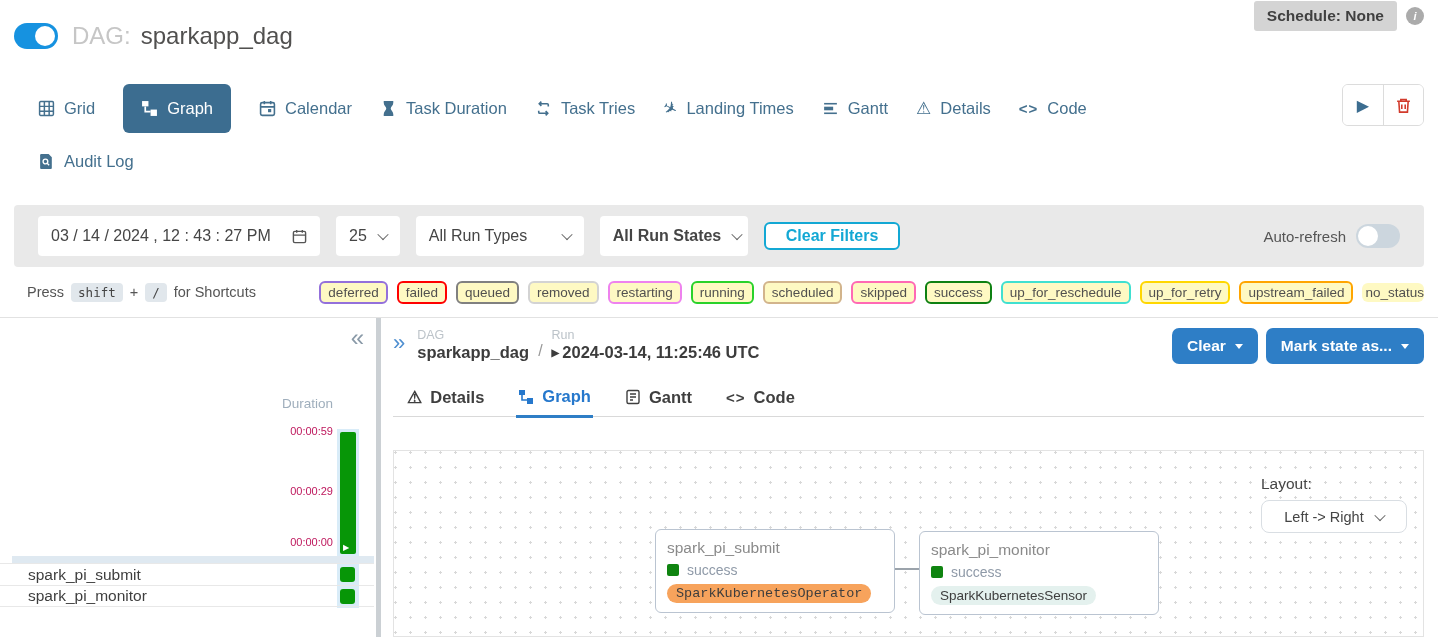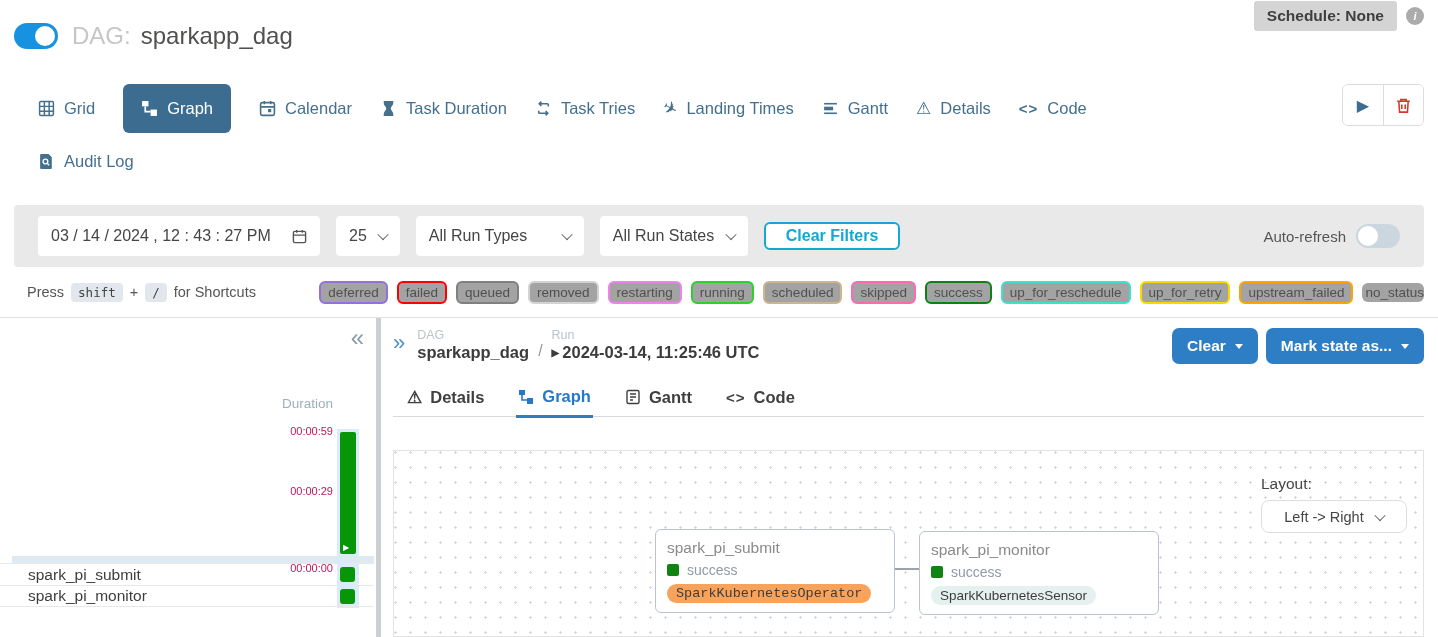--- a/index.html
+++ b/index.html
@@ -38,21 +38,21 @@
   .clear-filters { background:#fff; border:2px solid #13a8d4; color:#13a8d4; font-weight:bold; font-size:16px; border-radius:6px; height:28px; padding:0 20px; display:flex; align-items:center; cursor:pointer; }
   .auto-refresh { margin-left:auto; display:flex; align-items:center; gap:10px; color:#555; font-size:15px; }
   .toggle-off { position:relative; width:44px; height:24px; border-radius:12px; background:#ccd6de; cursor:pointer; }
   .toggle-off .knob { position:absolute; left:2px; top:2px; width:20px; height:20px; border-radius:50%; background:#fff; }
 
   
   .legend-row { height:51px; display:flex; align-items:center; border-bottom:1px solid #e2e2e2; padding:0 14px 0 27px;gap:46px; }
   .shortcut { display:flex; align-items:center; gap:7px; color:#555; font-size:14.5px; }
   kbd { background:#e1e7ec; border-radius:4px; padding:2px 7px; font-family:"DejaVu Sans Mono", monospace; font-size:12.5px; color:#444; }
   .status-badges { margin-left:auto; display:flex; align-items:center; gap:9px; }
-  .status-badge { border:2px solid transparent; border-radius:6px; padding:2px 7px; font-size:13.5px; color:#51504f; background:#a3a3a3; }
+  .status-badge { border:2px solid transparent; border-radius:6px; padding:2px 7px; font-size:13.5px; color:#51504f; background:#fef9c3; }
   .status-badge.plain { border:none; padding:2px 0 2px 3px; }
 
   
   .main { display:flex; height:319px; position:relative; }
   .sidebar { position:relative; width:374px; flex:none; }
   .collapse-btn { position:absolute; top:8px; right:10px; color:#8a9aa8; font-size:24px; cursor:pointer; line-height:1; }
   .duration-label { position:absolute; top:78px; right:41px; color:#9faebc; font-size:13.5px; }
   .tick { position:absolute; right:41px; color:#be185d; font-size:11px; }
   .run-col-highlight { position:absolute; left:337px; top:111px; width:22px; height:179px; background:#d9ecf8; }
   .duration-bar { position:absolute; left:340px; top:114px; width:16px; height:122px; border-radius:2px; cursor:pointer; }
@@ -204,21 +204,21 @@
         </svg>
     </div>
     <div class="control">
       <span>25</span>
       <span class="chev"></span>
     </div>
     <div class="control" style="width:168px; justify-content:space-between;">
       <span>All Run Types</span>
       <span class="chev"></span>
     </div>
-    <div class="control" style="width:148px; justify-content:space-between;">
+    <div class="control" style="width:148px; justify-content:space-between;font-weight:bold;">
       <span>All Run States</span>
       <span class="chev"></span>
     </div>
     <div class="clear-filters">Clear Filters</div>
     <div class="auto-refresh">
       <span>Auto-refresh</span>
       <div class="toggle-off">
           <div class="knob"></div>
         </div>
     </div>
@@ -249,21 +249,21 @@
     </div>
   </div>
 
   <div class="main">
 
     <div class="sidebar">
       <span class="collapse-btn">«</span>
       <span class="duration-label">Duration</span>
       <span class="tick" style="top:107px;">00:00:59</span>
       <span class="tick" style="top:167px;">00:00:29</span>
-      <span class="tick" style="top:244px;">00:00:00</span>
+      <span class="tick" style="top:218px;">00:00:00</span>
       <div class="run-col-highlight"></div>
       <div class="duration-bar" style="background: rgb(7, 150, 7);">
         <span class="bar-marker">▶</span>
       </div>
       <div class="rows-cap"></div>
       <div class="task-rows">
         <div class="task-row">
           <span class="task-name">spark_pi_submit</span>
           <span class="task-square" style="background: rgb(7, 150, 7);"></span>
         </div>

